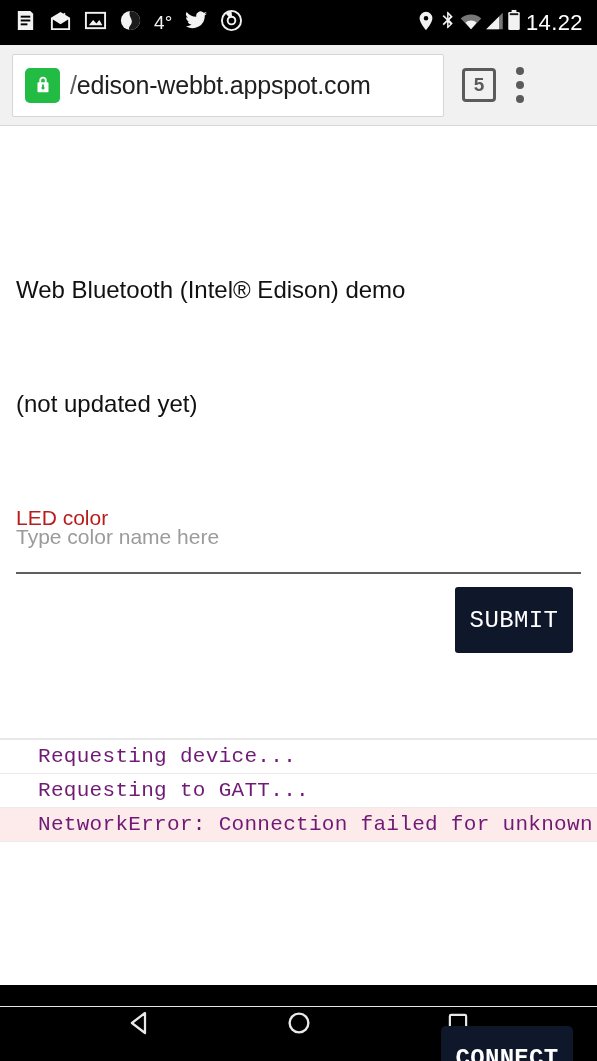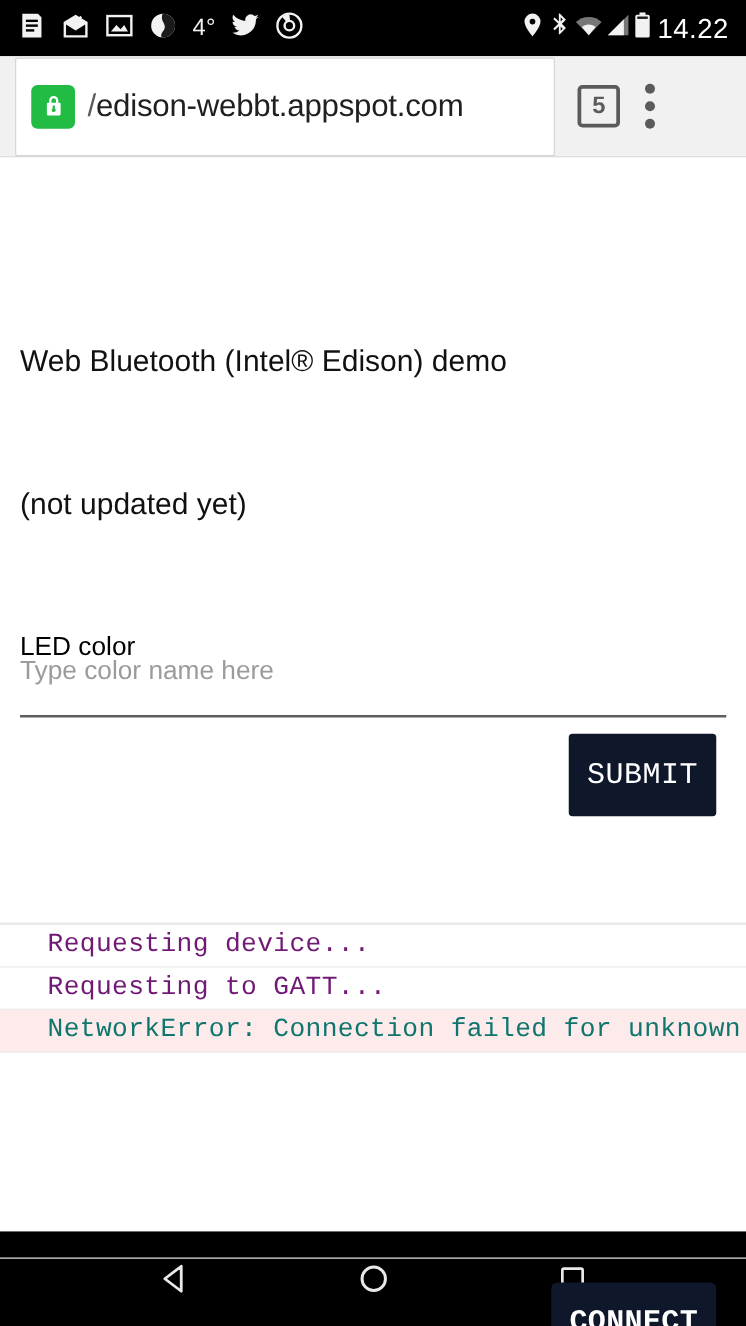--- a/index.html
+++ b/index.html
@@ -40,21 +40,21 @@
   .toolbar {
     height: 81px; flex: 0 0 81px;
     background: #f1f1f1;
     display: flex; align-items: center;
     padding: 0 12px;
     border-bottom: 1px solid #d8d8d8;
     position: relative;
   }
   .omnibox {
     flex: 1 1 auto;
-    height: 79px;
+    height: 63px;
     background: #ffffff;
     border: 1px solid #d6d6d6;
     border-radius: 2px;
     display: flex; align-items: center;
     padding: 0 10px 0 12px;
     overflow: hidden;
     max-width: 432px;
   }
   .lock-badge {
     width: 35px; height: 35px; flex: 0 0 35px;
@@ -99,21 +99,21 @@
     letter-spacing: -.3px; white-space: nowrap;
   }
   .temp-sub {
     position: absolute; left: 16px; top: 264px;
     font-size: 24px; color: #111; white-space: nowrap;
   }
 
   
   .field-label {
     position: absolute; left: 16px; top: 380px;
-    font-size: 21px; color: #000000;
+    font-size: 21px; color: #b91c1c;
   }
   .field-input {
     position: absolute; left: 16px; top: 392px;
     width: 565px; height: 38px;
     border: 0; outline: 0; background: transparent;
     font-family: Liberation Sans, sans-serif;
     font-size: 21px; color: #222;
     padding: 0;
   }
   .field-input::placeholder { color: #9b9b9b; opacity: 1; }
@@ -152,21 +152,21 @@
     padding-left: 38px;
     border-bottom: 1px solid #ececec;
     font-family: "Liberation Mono", monospace;
     font-size: 21px;
     color: #701a75;
     white-space: nowrap;
     letter-spacing: .3px;
   }
   .log-row.err {
     background: #fdeaea;
-    color: #0f766e;
+    color: #701a75;
   }
 
   .bottom-divider {
     position: absolute; left: 0; top: 880px;
     width: 597px; height: 1px; background: #e4e4e4;
   }
 
   
   .navbar {
     height: 76px; flex: 0 0 76px;

